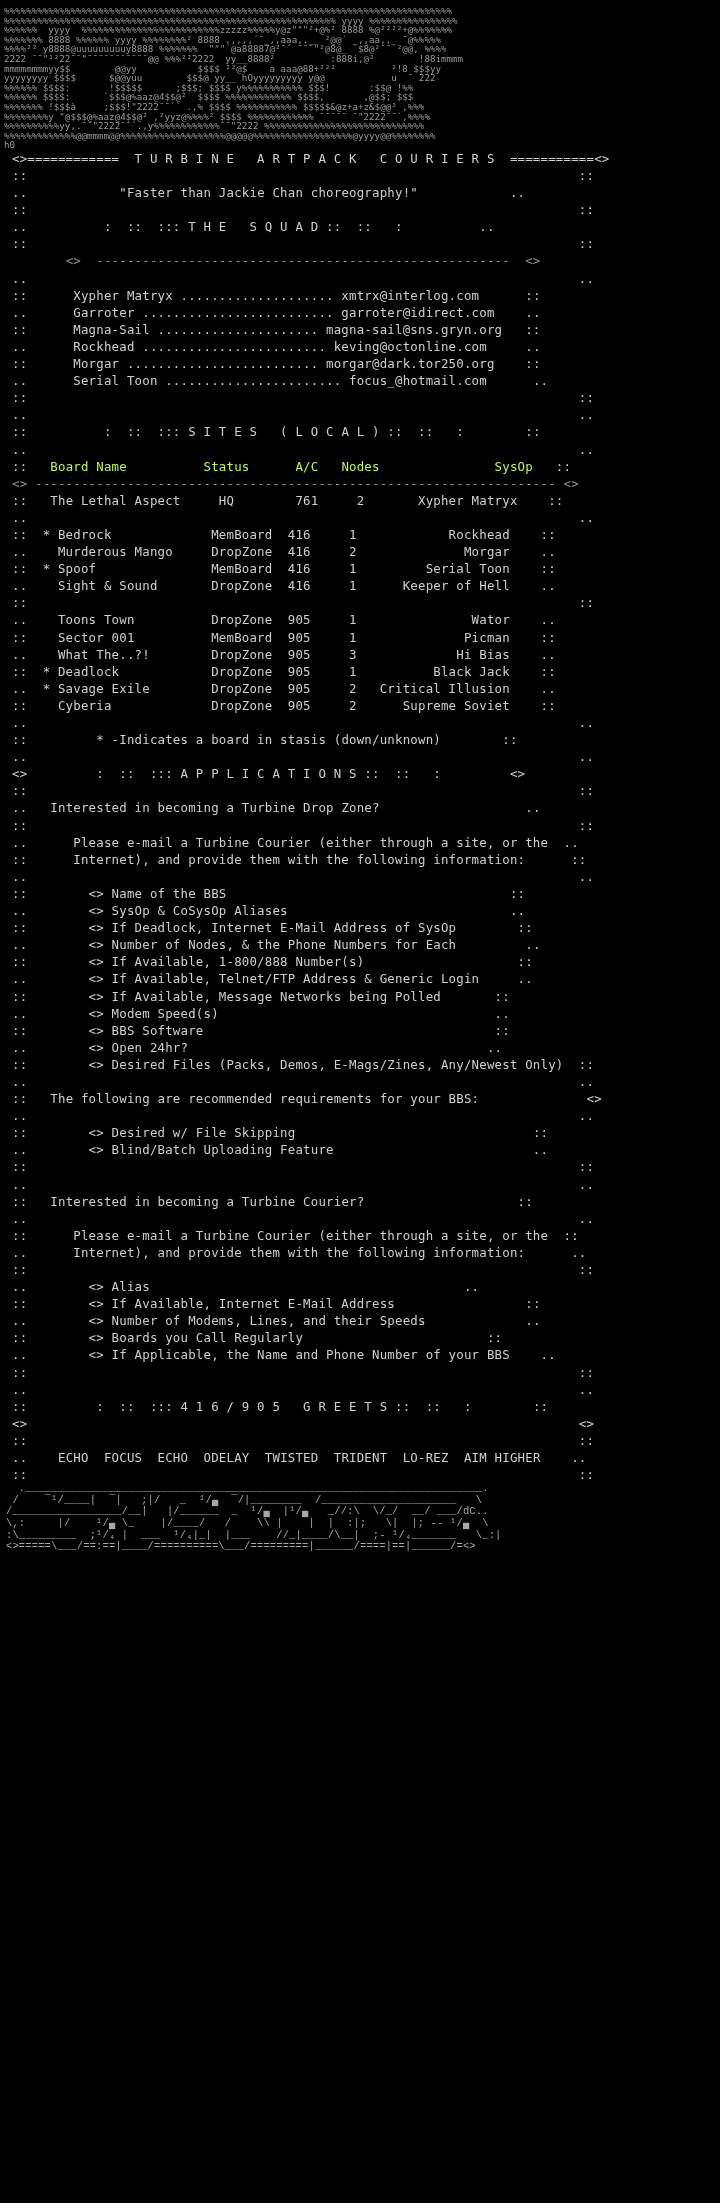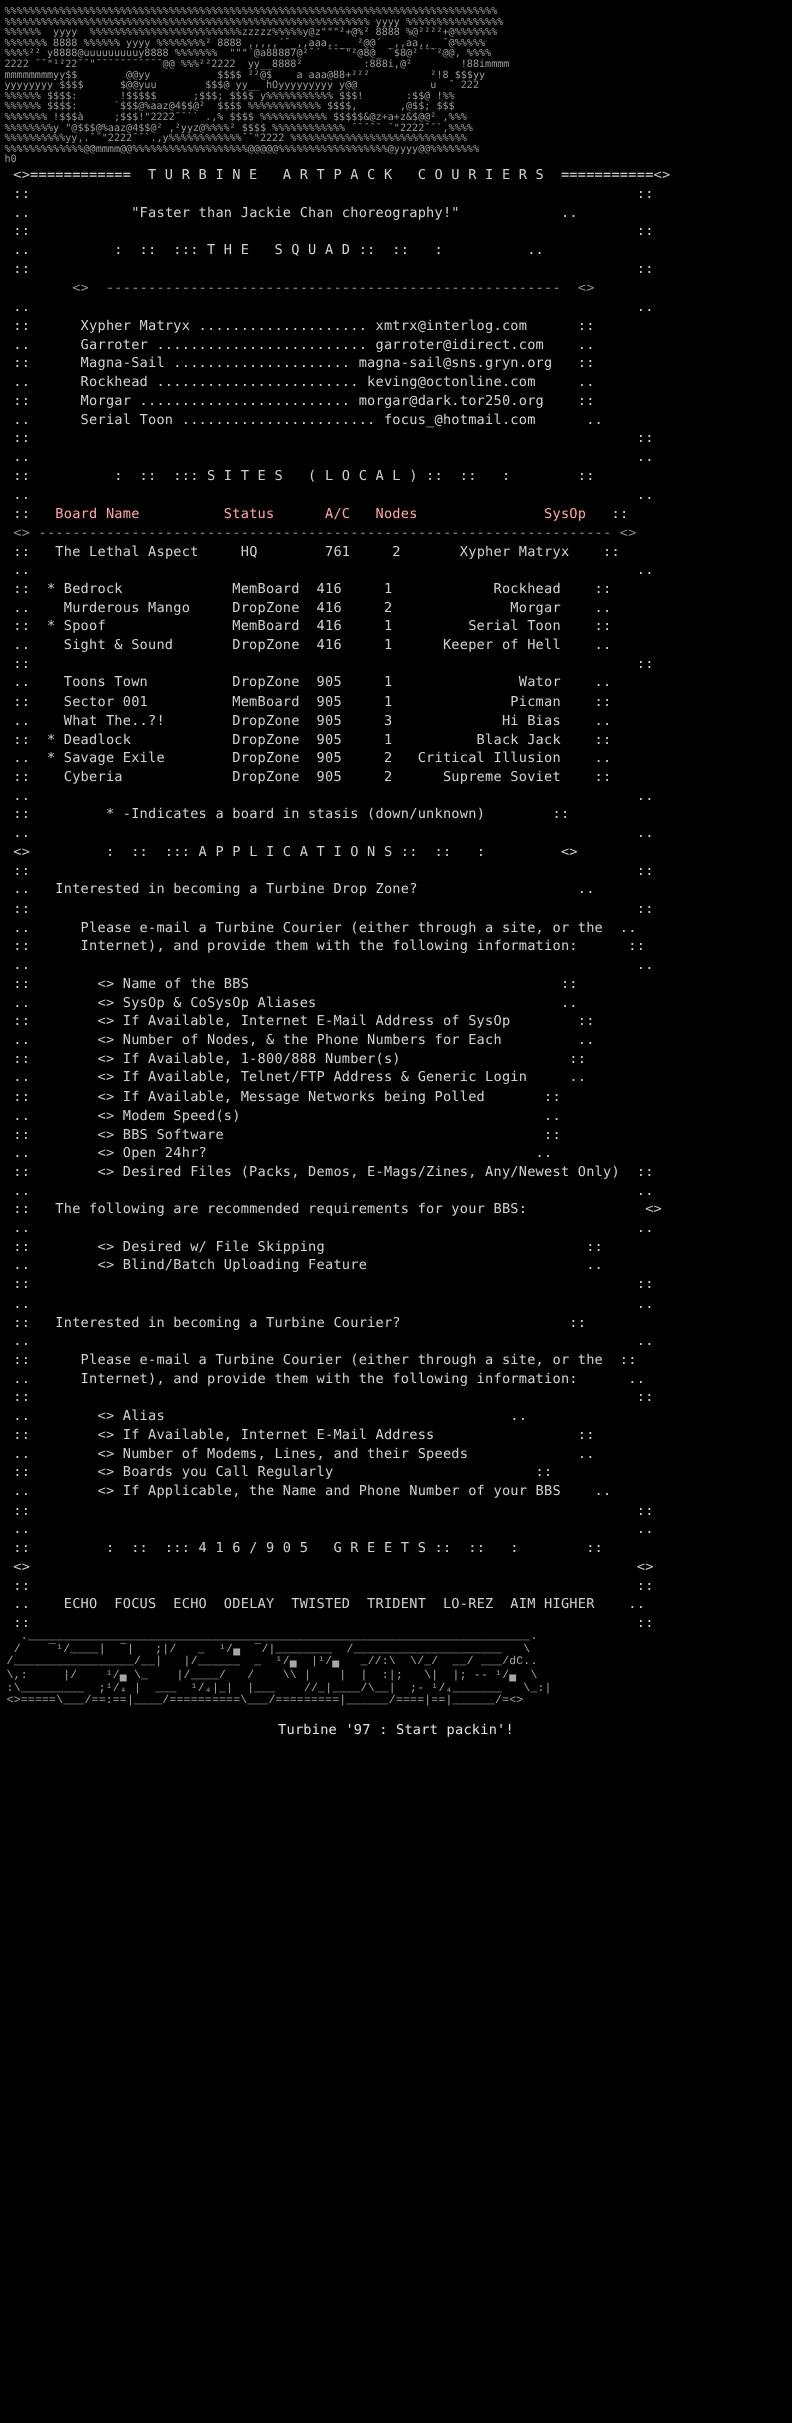--- a/index.html
+++ b/index.html
@@ -26,21 +26,21 @@
     padding:6px 4px 0 4px;
     overflow:hidden;
   }
   .body-block{
     font-size:12.4px;
     line-height:17.1px;
     padding:0 12px;
     color:#cfcfcf;
   }
   .rule{color:#8f8f8f;}
-  .hdr{color:#fca5a5;}
+  .hdr{color:#bef264;}
   .footer-art{
     font-size:10.4px;
     line-height:11.6px;
     color:#a8a8a8;
     padding:0 6px;
     font-family:Liberation Mono, monospace;
   }
   .tagline{
     font-size:12.4px;
     line-height:17.1px;
@@ -108,21 +108,21 @@
 ..                                                                        ..
 &lt;&gt;         <span>:  ::  ::: A P P L I C A T I O N S ::  ::   :</span>         &lt;&gt;
 ::                                                                        ::
 ..   <span>Interested in becoming a Turbine Drop Zone?</span>                   ..
 ::                                                                        ::
 ..      <span>Please e-mail a Turbine Courier (either through a site, or the</span>  ..
 ::      <span>Internet), and provide them with the following information:</span>      ::
 ..                                                                        ..
 ::        &lt;&gt; <span>Name of the BBS</span>                                     ::
 ..        &lt;&gt; <span>SysOp &amp; CoSysOp Aliases</span>                             ..
-::        &lt;&gt; <span>If Available, Internet E-Mail Address of SysOp</span>        ::
+::        &lt;&gt; <span>If Deadlock, Internet E-Mail Address of SysOp</span>        ::
 ..        &lt;&gt; <span>Number of Nodes, &amp; the Phone Numbers for Each</span>         ..
 ::        &lt;&gt; <span>If Available, 1-800/888 Number(s)</span>                    ::
 ..        &lt;&gt; <span>If Available, Telnet/FTP Address &amp; Generic Login</span>     ..
 ::        &lt;&gt; <span>If Available, Message Networks being Polled</span>       ::
 ..        &lt;&gt; <span>Modem Speed(s)</span>                                    ..
 ::        &lt;&gt; <span>BBS Software</span>                                      ::
 ..        &lt;&gt; <span>Open 24hr?</span>                                       ..
 ::        &lt;&gt; <span>Desired Files (Packs, Demos, E-Mags/Zines, Any/Newest Only)</span>  ::
 ..                                                                        ..
 ::   <span>The following are recommended requirements for your BBS:</span>              &lt;&gt;
@@ -150,15 +150,14 @@
 ::                                                                        ::
 </pre>
 
   <pre class="footer-art">  ._______________________________________________________________________.
  /    ¯¹/____|  ¯|   ;|/   _  ¹/▄  ¯/|________  /_____________________   \
 /_________________/__|   |/______  _  ¹/▄  |¹/▄   _//:\  \/_/  __/ ___/dC..
 \,:     |/    ¹/▄ \_    |/____/   /    \\ |    |  |  :|;   \|  |; -- ¹/▄  \
 :\_________  ;¹/₄ |  ___  ¹/₄|_|  |___    //_|____/\__|  ;- ¹/₄_______   \_:|
 &lt;&gt;=====\___/==:==|____/==========\___/=========|______/====|==|______/=&lt;&gt;</pre>
 
-  <div class="tagline">Turbine '97  :  Start packin'!</div>
 
 </div>
 
 </body></html>

